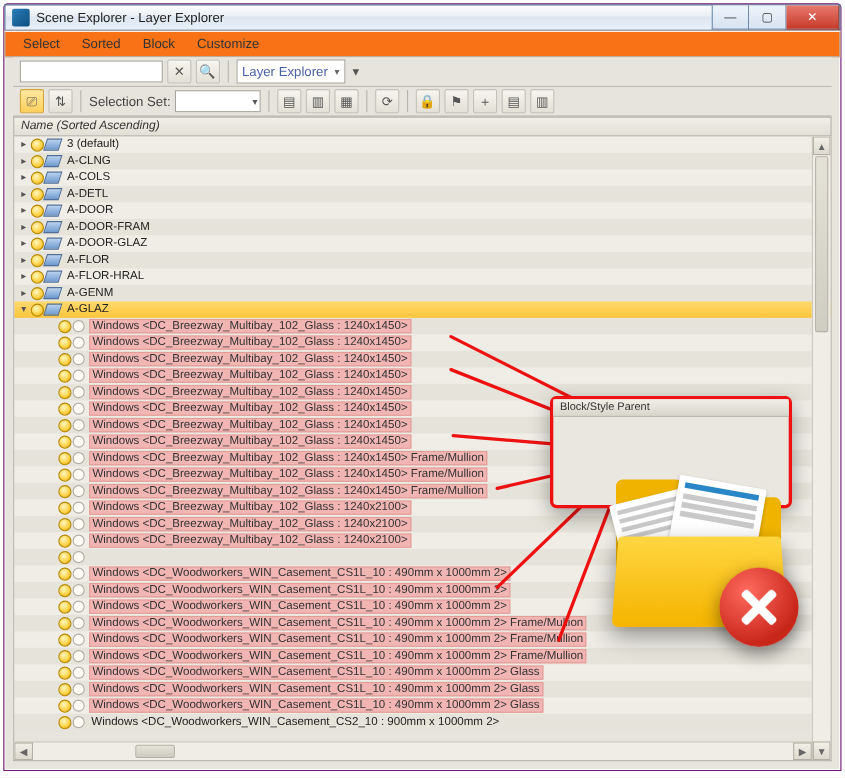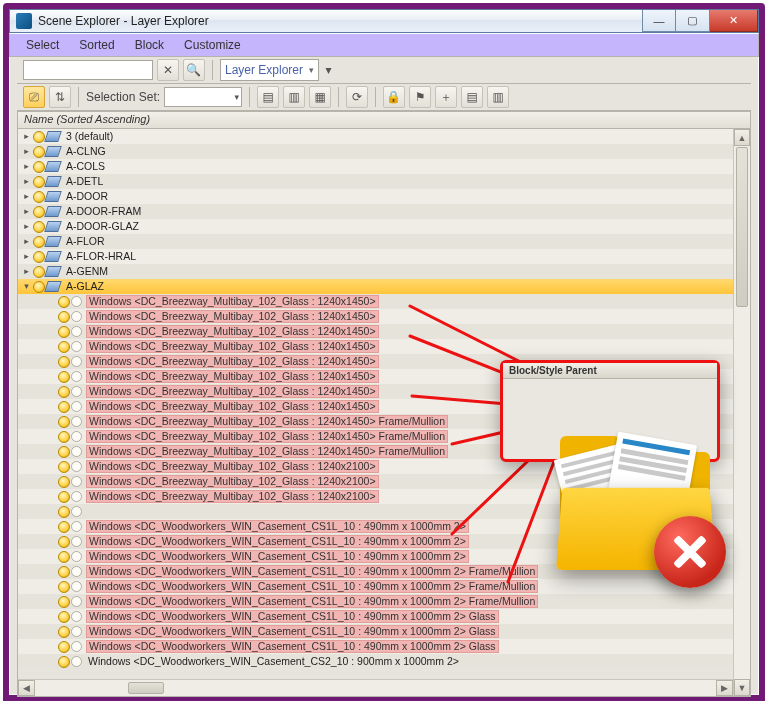--- a/index.html
+++ b/index.html
@@ -8,21 +8,21 @@
 
 .titlebar { height: 30px; background: linear-gradient(#fdfdfe,#e9eef5 45%,#dde5f0 46%,#e9f0f8); border: 1px solid #5a7ca0; display: flex; align-items: center; padding-left: 6px; }
 .titlebar .app-icon { width: 16px; height: 16px; background: linear-gradient(135deg,#2a7db8,#0d4f80); border-radius: 2px; margin-right: 6px; }
 .titlebar .title { font-size: 12px; color: #222; flex: 1; }
 .winbtns { display: flex; height: 100%; }
 .winbtn { width: 34px; height: 22px; margin-top: 0; border: 1px solid #6f8aa8; border-top: none; background: linear-gradient(#eef4fb,#d7e3f1); display: flex; align-items: center; justify-content: center; font-size: 11px; color: #333; }
 .winbtn.close { background: linear-gradient(#e67a6e,#c83a2a); color: #fff; border-color: #8a2c20; width: 48px; border-top-right-radius: 0; }
 .winbtn + .winbtn { border-left: none; }
 
 
-.menubar { height: 24px; background: #c4b5fd; border: 1px solid #b6b3ab; border-top: 1px solid #fff; display: flex; align-items: center; padding: 1px 6px; font-size: 12px; color: #333; }
+.menubar { height: 24px; background: #f97316; border: 1px solid #b6b3ab; border-top: 1px solid #fff; display: flex; align-items: center; padding: 1px 6px; font-size: 12px; color: #333; }
 .menubar span { padding: 3px 10px; }
 
 
 .toolbar { background: #e7e4de; border-bottom: 1px solid #b6b3ab; padding: 2px 6px; display: flex; align-items: center; gap: 4px; font-size: 12px; color: #444; }
 .toolbar input[type=text] { height: 20px; border: 1px solid #a8a59c; background: #fff; padding: 0 4px; font-size: 12px; }
 .toolbar .sep { width: 1px; height: 20px; background: #b6b3ab; margin: 0 3px; }
 .tbtn { width: 22px; height: 22px; border: 1px solid #c4c1b8; background: linear-gradient(#f7f5ef,#e3e0d7); border-radius: 2px; display: inline-flex; align-items: center; justify-content: center; font-size: 12px; color: #555; }
 .selset { width: 78px; height: 20px; border: 1px solid #a8a59c; background: #fff; display: inline-flex; align-items: center; justify-content: flex-end; padding-right: 2px; }
 .selset::after { content: "▾"; font-size: 9px; color: #555; }
 .combo { height: 22px; border: 1px solid #a8a59c; background: #fff; display: inline-flex; align-items: center; padding: 0 4px; font-size: 12px; color: #4a62aa; }
@@ -52,38 +52,38 @@
 .vscroll .btn { position: absolute; left: 0; right: 0; height: 17px; background: linear-gradient(#f2efe7,#ddd9ce); border: 1px solid #b3b0a5; display:flex;align-items:center;justify-content:center;font-size:9px;color:#666; }
 .vscroll .btn.top { top: 0; } .vscroll .btn.bot { bottom: 0; }
 .hscroll { position: absolute; left: 0; right: 17px; bottom: 0; height: 17px; background: #efede6; border-top: 1px solid #c9c6bc; }
 .hscroll .btn { position: absolute; top:0;bottom:0;width:17px;background:linear-gradient(#f2efe7,#ddd9ce);border:1px solid #b3b0a5;display:flex;align-items:center;justify-content:center;font-size:9px;color:#666; }
 .hscroll .btn.l{left:0}.hscroll .btn.r{right:0}
 .hscroll .thumb{position:absolute;top:2px;bottom:2px;left:110px;width:36px;background:linear-gradient(#e4e1d7,#cfccc1);border:1px solid #b3b0a5;border-radius:2px;}
 
 
 .overlay { position: absolute; pointer-events: none; }
 .bsp-box { position: absolute; left: 500px; top: 360px; width: 220px; height: 102px; background: #e9e7df; border: 3px solid #e11; border-radius: 6px; box-shadow: 0 6px 18px rgba(0,0,0,.35); pointer-events: none; }
-.bsp-box .hdr { background: linear-gradient(#f2efe8,#d8d5cb); border-bottom: 1px solid #b6b3ab; font-size: 10px; font-weight: bold; color: #333; padding: 2px 6px; }
+.bsp-box .hdr { background: linear-gradient(#f2efe8,#d8d5cb); border-bottom: 1px solid #b6b3ab; font-size: 10px; font-weight: normal; color: #333; padding: 2px 6px; }
 .folder { position: absolute; left: 552px; top: 432px; width: 170px; height: 145px; pointer-events: none; }
 .folder .back { position: absolute; left: 8px; top: 20px; width: 150px; height: 110px; background: #f0b400; border-radius: 6px 6px 4px 4px; }
 .folder .tab { position: absolute; left: 8px; top: 4px; width: 60px; height: 26px; background: #f0b400; border-radius: 6px 6px 0 0; }
 .folder .sheet { position: absolute; background: #fff; border-radius: 2px; box-shadow: 0 2px 4px rgba(0,0,0,.25); }
 .folder .s1 { left: 8px; top: 18px; width: 76px; height: 62px; transform: rotate(-14deg); }
 .folder .s1::before{content:"";position:absolute;left:6px;top:6px;right:6px;height:4px;background:#c9c9c9;box-shadow:0 8px 0 #c9c9c9,0 16px 0 #c9c9c9,0 24px 0 #c9c9c9;}
 .folder .s2 { left: 60px; top: 6px; width: 80px; height: 66px; transform: rotate(10deg); }
 .folder .s2::before{content:"";position:absolute;left:6px;top:6px;right:6px;height:5px;background:#2a87c7;box-shadow:0 10px 0 #c9c9c9,0 18px 0 #c9c9c9,0 26px 0 #c9c9c9;}
 .folder .front { position: absolute; left: 4px; top: 46px; width: 160px; height: 92px; background: linear-gradient(#ffd642,#f5b400); border-radius: 4px 4px 6px 6px; transform: perspective(260px) rotateX(14deg); transform-origin: bottom; box-shadow: 0 8px 22px rgba(0,0,0,.4); }
 .xcirc { position: absolute; left: 654px; top: 516px; width: 72px; height: 72px; border-radius: 50%; background: radial-gradient(circle at 35% 30%, #ff6a5e, #c9261a 70%); box-shadow: 0 6px 16px rgba(0,0,0,.45); pointer-events:none; }
 .xcirc::before, .xcirc::after { content:""; position:absolute; left:50%; top:50%; width:40px; height:8px; background:#fff; border-radius:3px; transform-origin:center; }
 .xcirc::before { transform: translate(-50%,-50%) rotate(45deg); }
 .xcirc::after  { transform: translate(-50%,-50%) rotate(-45deg); }
 svg.lines { position: absolute; left:0; top:0; }
 
 
-.window { margin: 3px; border: 6px solid #701a75; box-shadow: 0 0 0 1px #fff inset; border-radius: 4px 4px 0 0; height: 698px; display: flex; flex-direction: column; background: #e7e4de; }
+.window { margin: 3px; border: 1px solid #701a75; box-shadow: 0 0 0 1px #fff inset; border-radius: 4px 4px 0 0; height: 698px; display: flex; flex-direction: column; background: #e7e4de; }
 .client { flex:1; margin: 0 8px 8px 8px; display:flex; flex-direction:column; position:relative; }
 </style>
 </head>
 <body>
 
 <div class="window">
   <div class="titlebar">
     <span class="app-icon"></span>
     <span class="title">Scene Explorer - Layer Explorer</span>
     <div class="winbtns">

